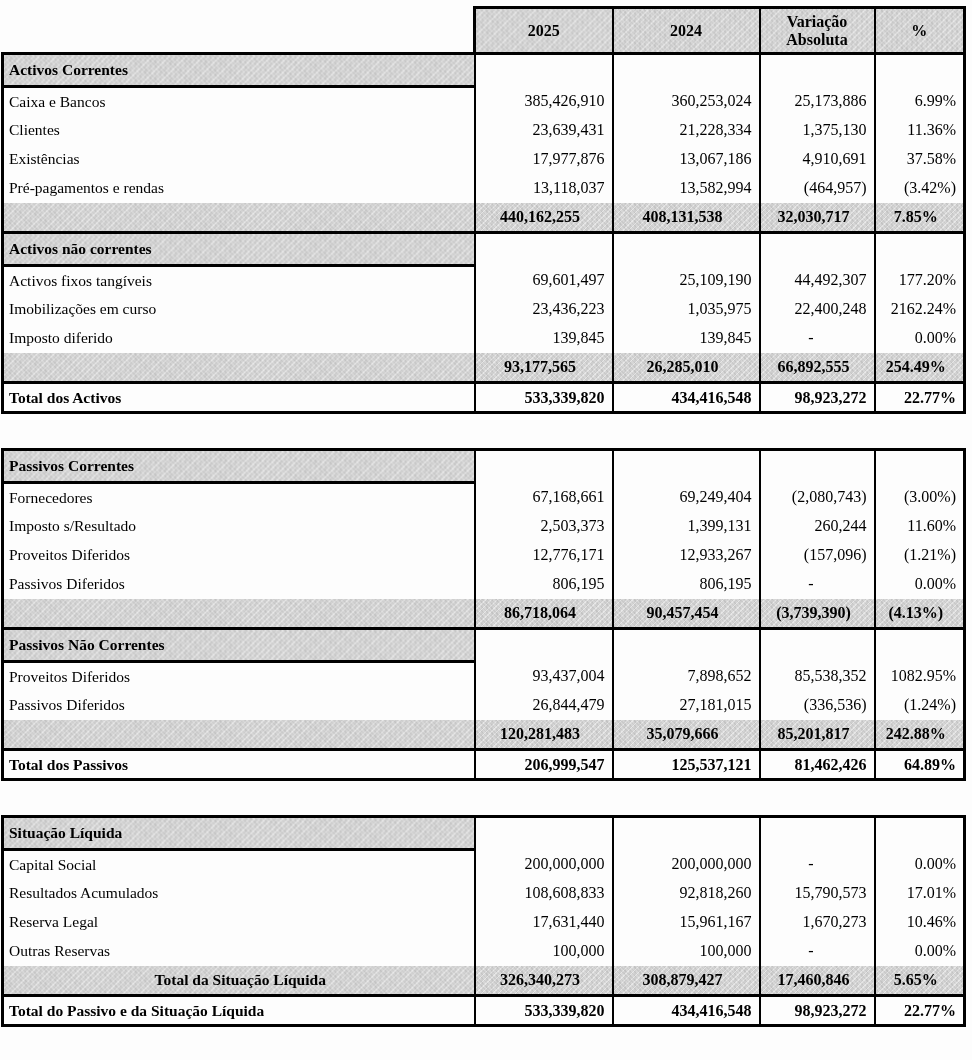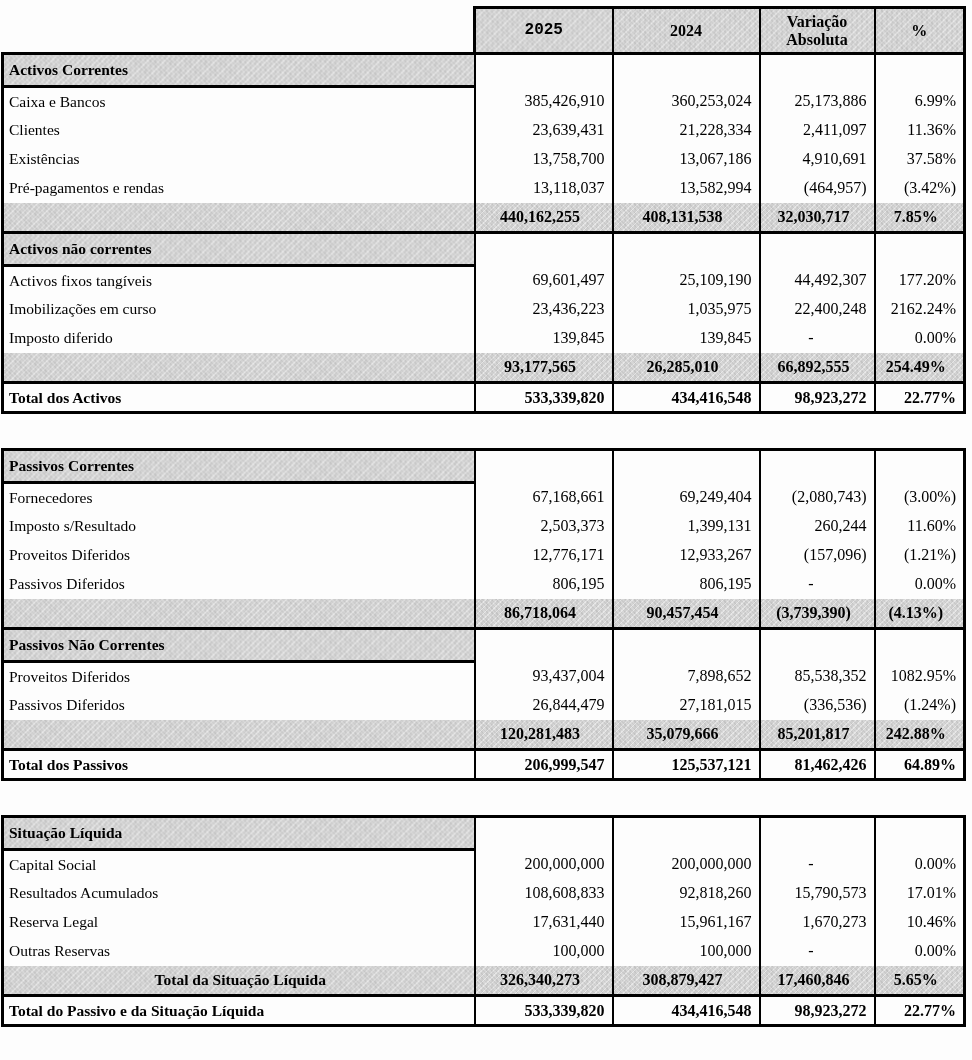--- a/index.html
+++ b/index.html
@@ -23,21 +23,21 @@
   th, td {
     vertical-align: middle;
     overflow: hidden;
     white-space: nowrap;
     box-sizing: border-box;
   }
   
   .c0 { border-left: 3px solid #000; }
   .c1, .c2, .c3, .c4 { border-left: 2px solid #000; }
   .c4 { border-right: 3px solid #000; }
-  th.c1 { border-left: 3px solid #000; font-family: Liberation Mono, monospace; }
+  th.c1 { border-left: 3px solid #000; }
 
   
   thead tr { height: 46px; }
   th.hcell {
     font-weight: bold;
     font-size: 16px;
     text-align: center;
     line-height: 1.12;
     white-space: normal;
     border-top: 3px solid #000;
@@ -127,26 +127,26 @@
           <td class="c0 lbl">Caixa e Bancos</td>
           <td class="c1 num">385,426,910</td>
           <td class="c2 num">360,253,024</td>
           <td class="c3 num">25,173,886</td>
           <td class="c4 num">6.99%</td>
         </tr>
         <tr class="data">
           <td class="c0 lbl">Clientes</td>
           <td class="c1 num">23,639,431</td>
           <td class="c2 num">21,228,334</td>
-          <td class="c3 num">2,411,097</td>
+          <td class="c3 num">1,375,130</td>
           <td class="c4 num">11.36%</td>
         </tr>
         <tr class="data">
           <td class="c0 lbl">Existências</td>
-          <td class="c1 num">13,758,700</td>
+          <td class="c1 num">17,977,876</td>
           <td class="c2 num">13,067,186</td>
           <td class="c3 num">4,910,691</td>
           <td class="c4 num">37.58%</td>
         </tr>
         <tr class="data">
           <td class="c0 lbl">Pré-pagamentos e rendas</td>
           <td class="c1 num">13,118,037</td>
           <td class="c2 num">13,582,994</td>
           <td class="c3 num">(464,957)</td>
           <td class="c4 num">(3.42%)</td>

